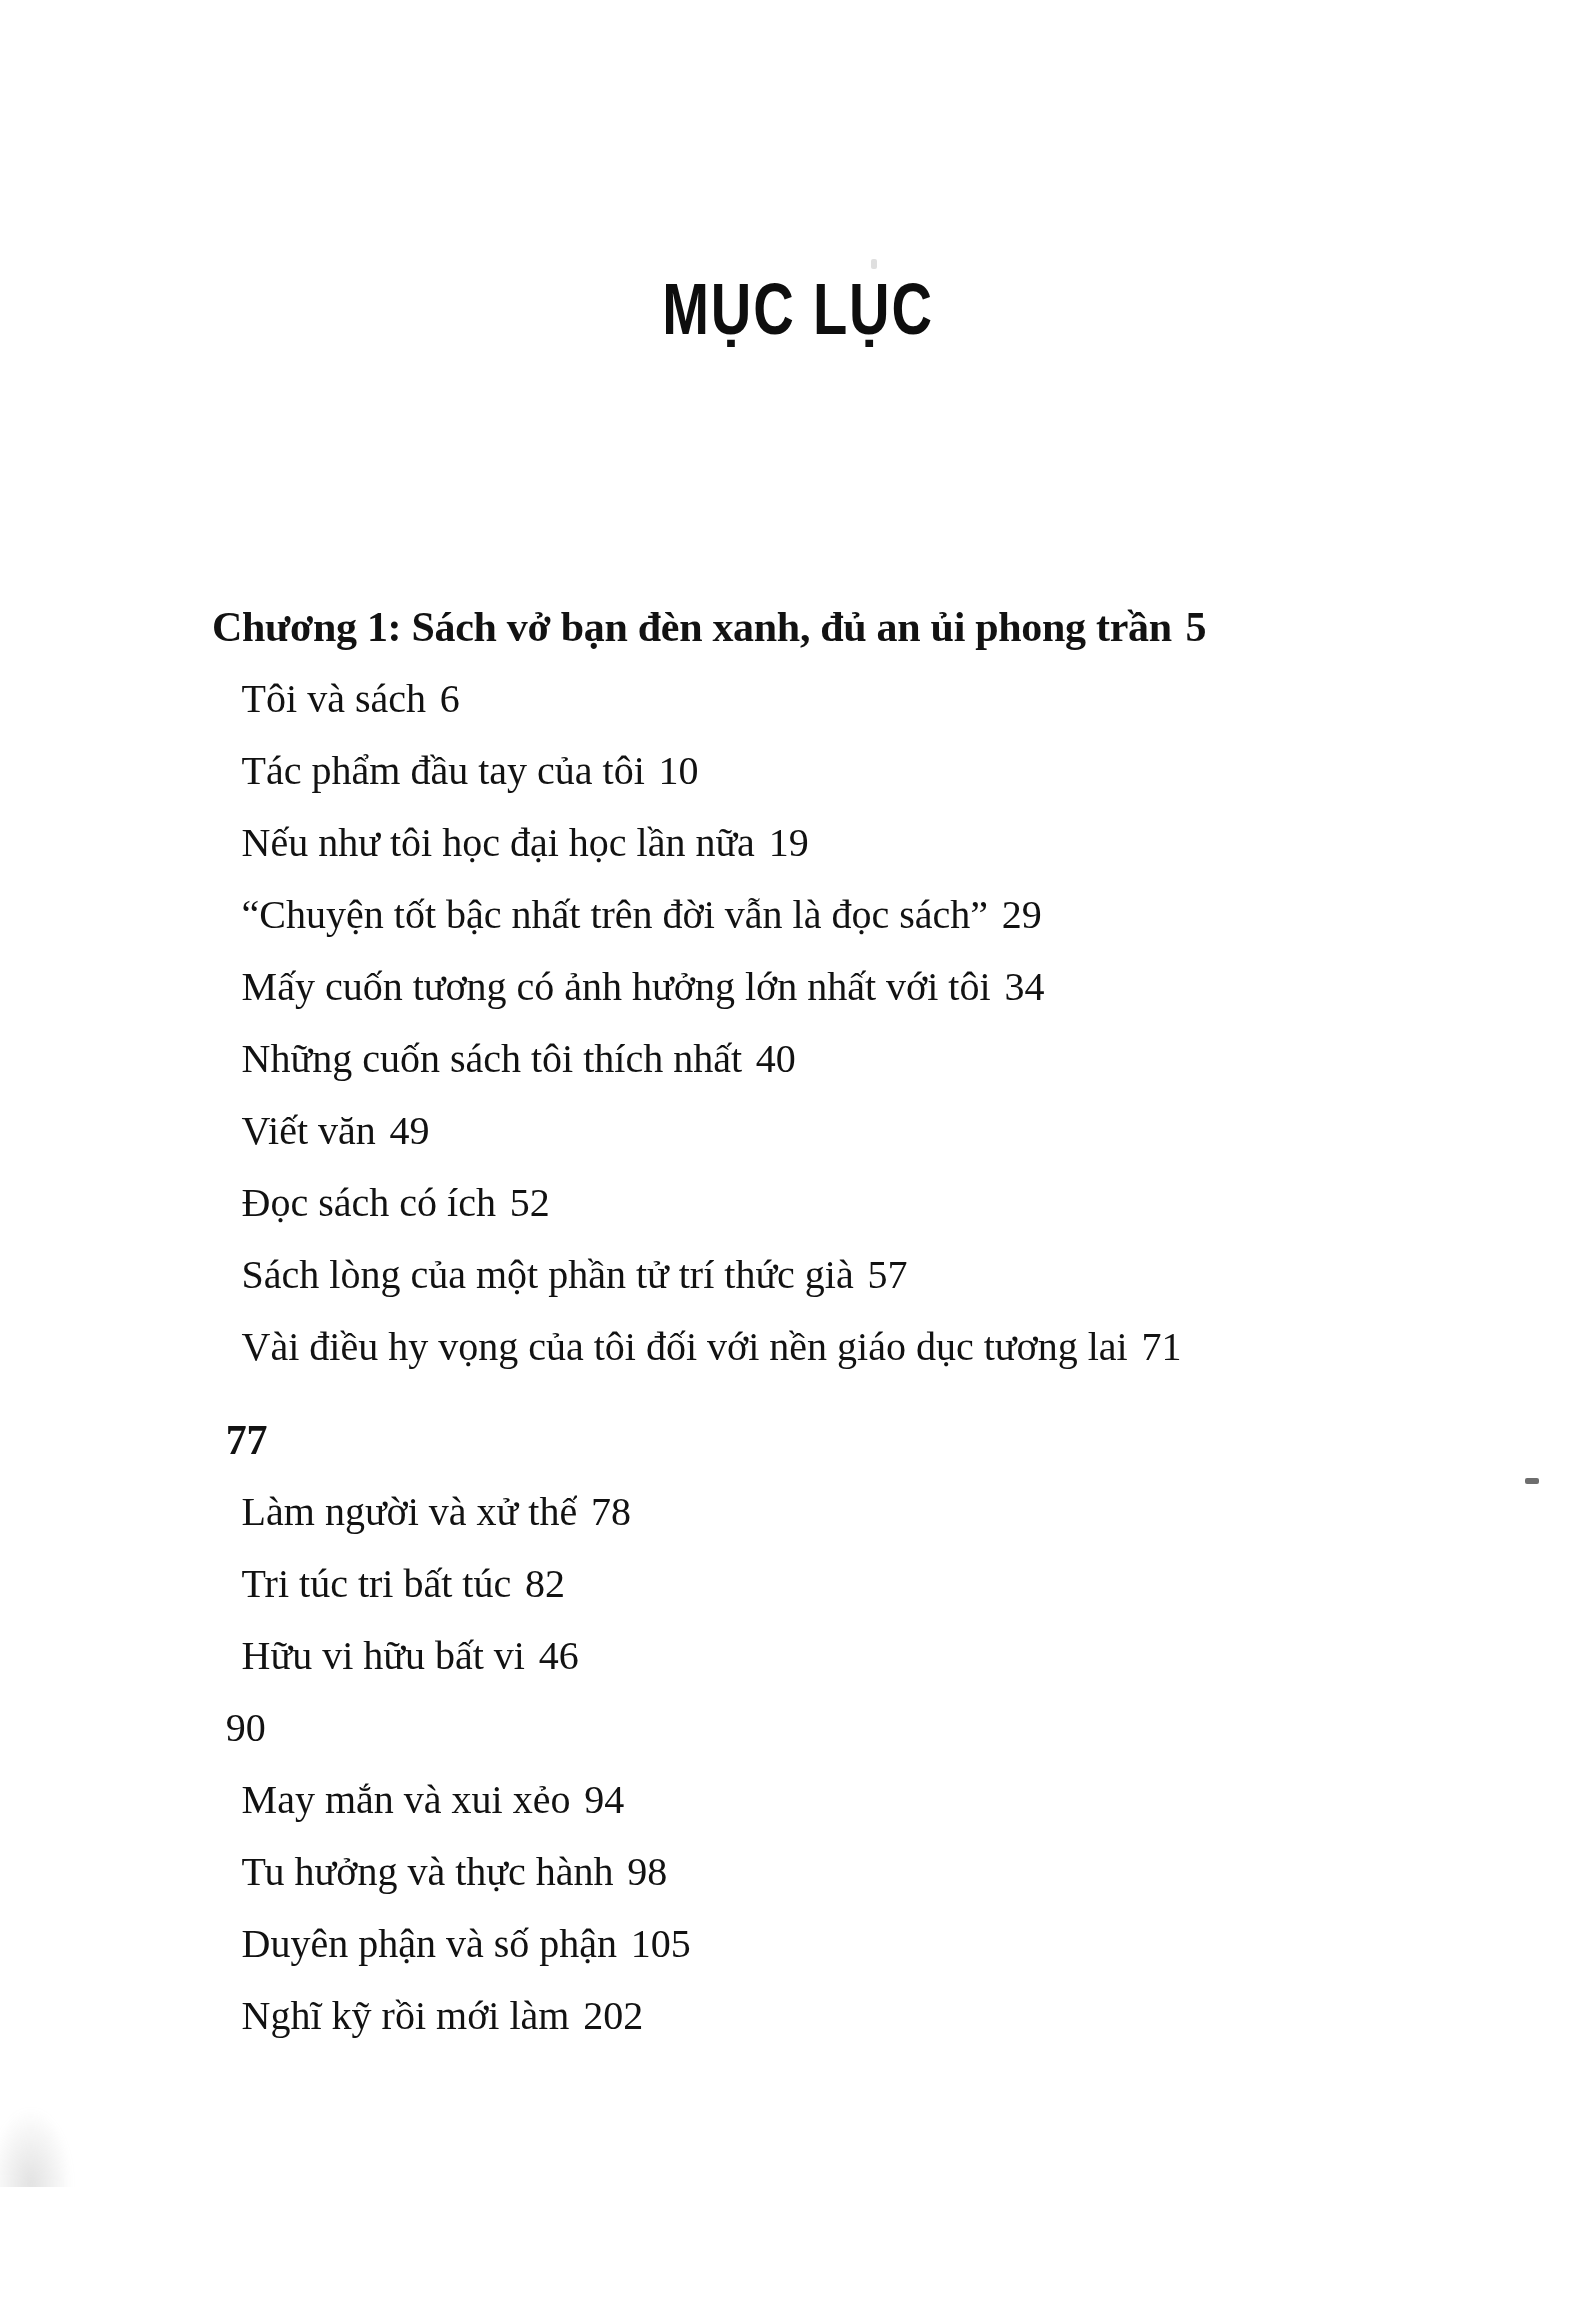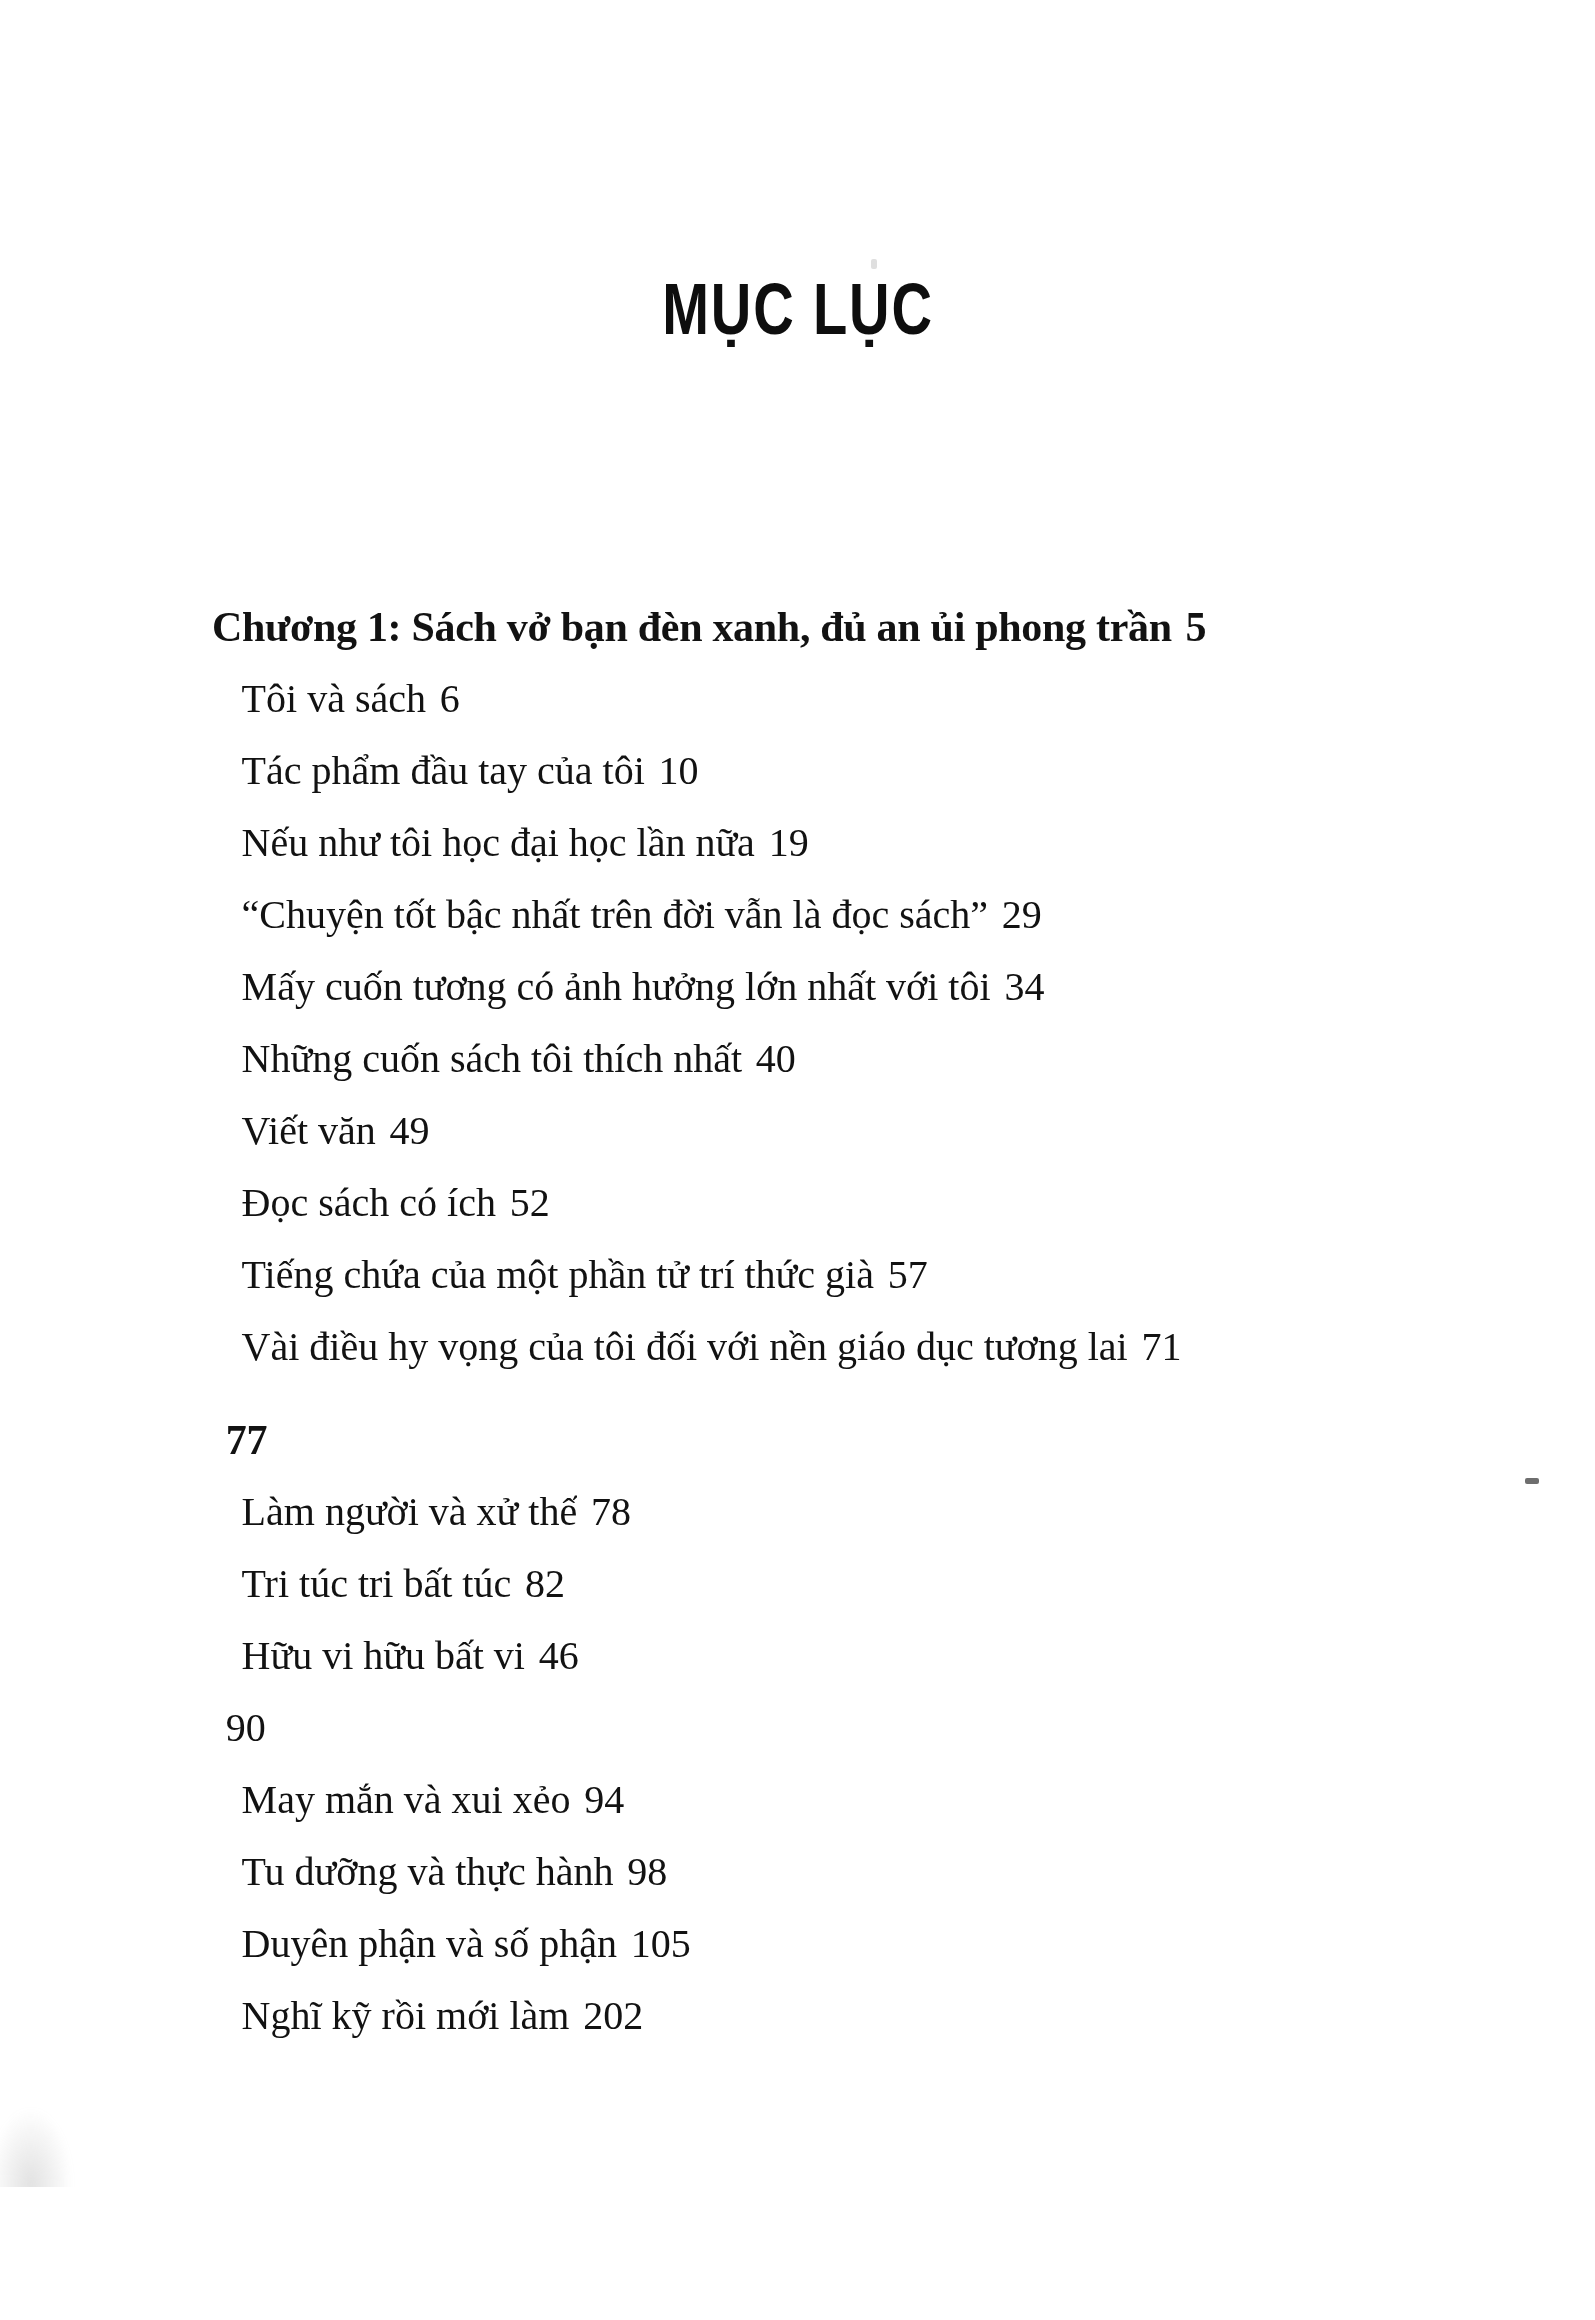--- a/index.html
+++ b/index.html
@@ -140,21 +140,21 @@
       </div>
       <div class="toc-row entry">
         <span class="toc-label">Viết văn</span>
         <span class="toc-page">49</span>
       </div>
       <div class="toc-row entry">
         <span class="toc-label">Đọc sách có ích</span>
         <span class="toc-page">52</span>
       </div>
       <div class="toc-row entry">
-        <span class="toc-label">Tiếng chứa của một phần tử trí thức già</span>
+        <span class="toc-label">Sách lòng của một phần tử trí thức già</span>
         <span class="toc-page">57</span>
       </div>
       <div class="toc-row entry">
         <span class="toc-label">Vài điều hy vọng của tôi đối với nền giáo dục tương lai</span>
         <span class="toc-page">71</span>
       </div>
       <div class="toc-row chapter gap-before">
         <span class="toc-page">77</span>
       </div>
       <div class="toc-row entry">
@@ -170,21 +170,21 @@
         <span class="toc-page">46</span>
       </div>
       <div class="toc-row entry">
         <span class="toc-page">90</span>
       </div>
       <div class="toc-row entry">
         <span class="toc-label">May mắn và xui xẻo</span>
         <span class="toc-page">94</span>
       </div>
       <div class="toc-row entry">
-        <span class="toc-label">Tu dưỡng và thực hành</span>
+        <span class="toc-label">Tu hưởng và thực hành</span>
         <span class="toc-page">98</span>
       </div>
       <div class="toc-row entry">
         <span class="toc-label">Duyên phận và số phận</span>
         <span class="toc-page">105</span>
       </div>
       <div class="toc-row entry">
         <span class="toc-label">Nghĩ kỹ rồi mới làm</span>
         <span class="toc-page">202</span>
       </div>

